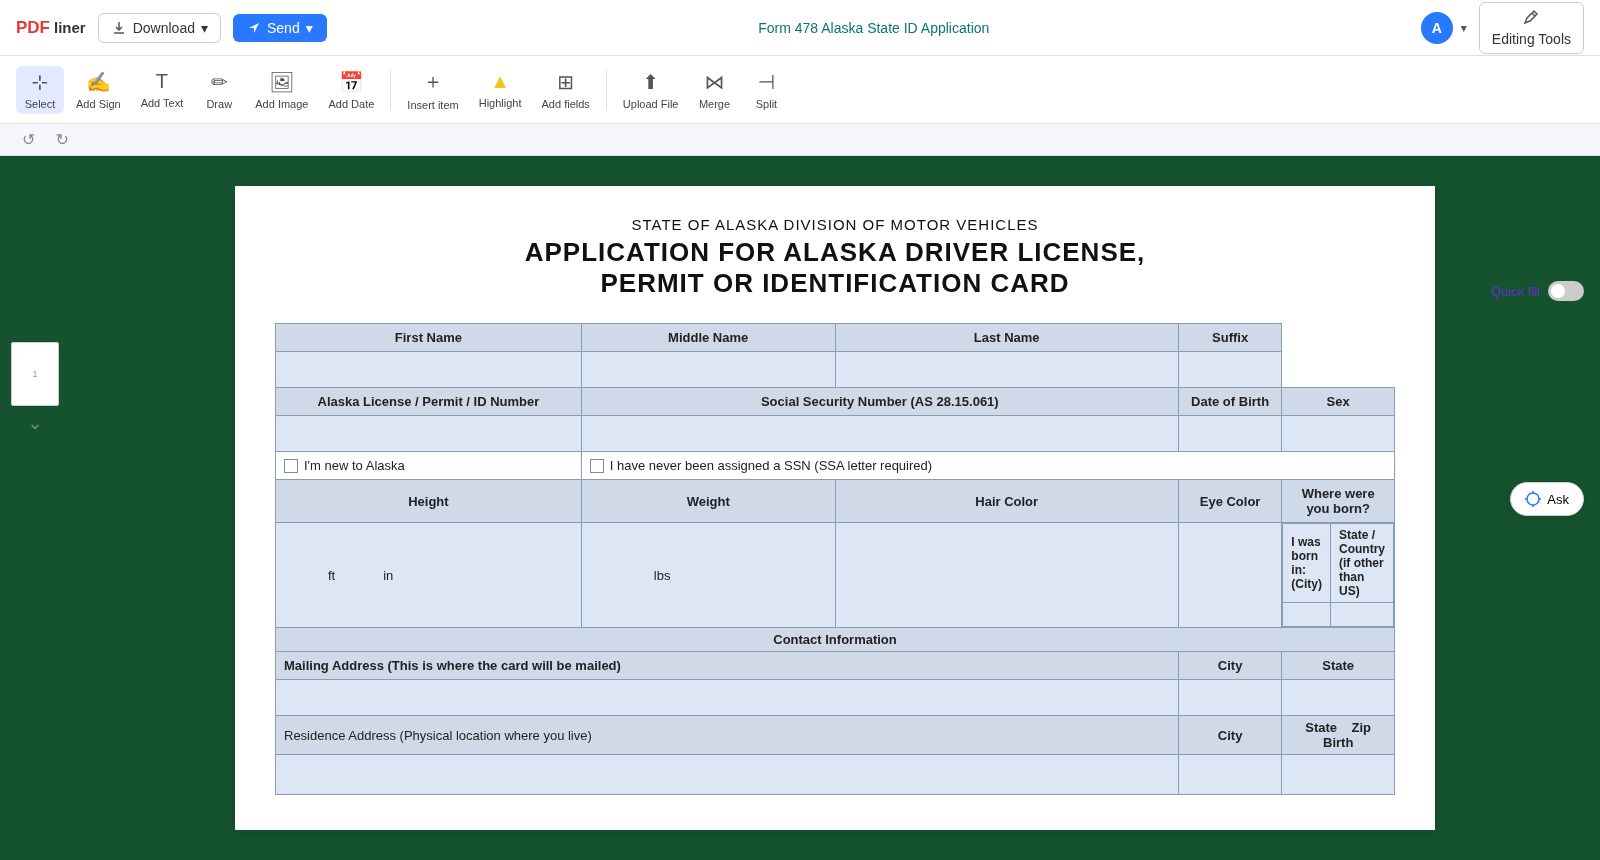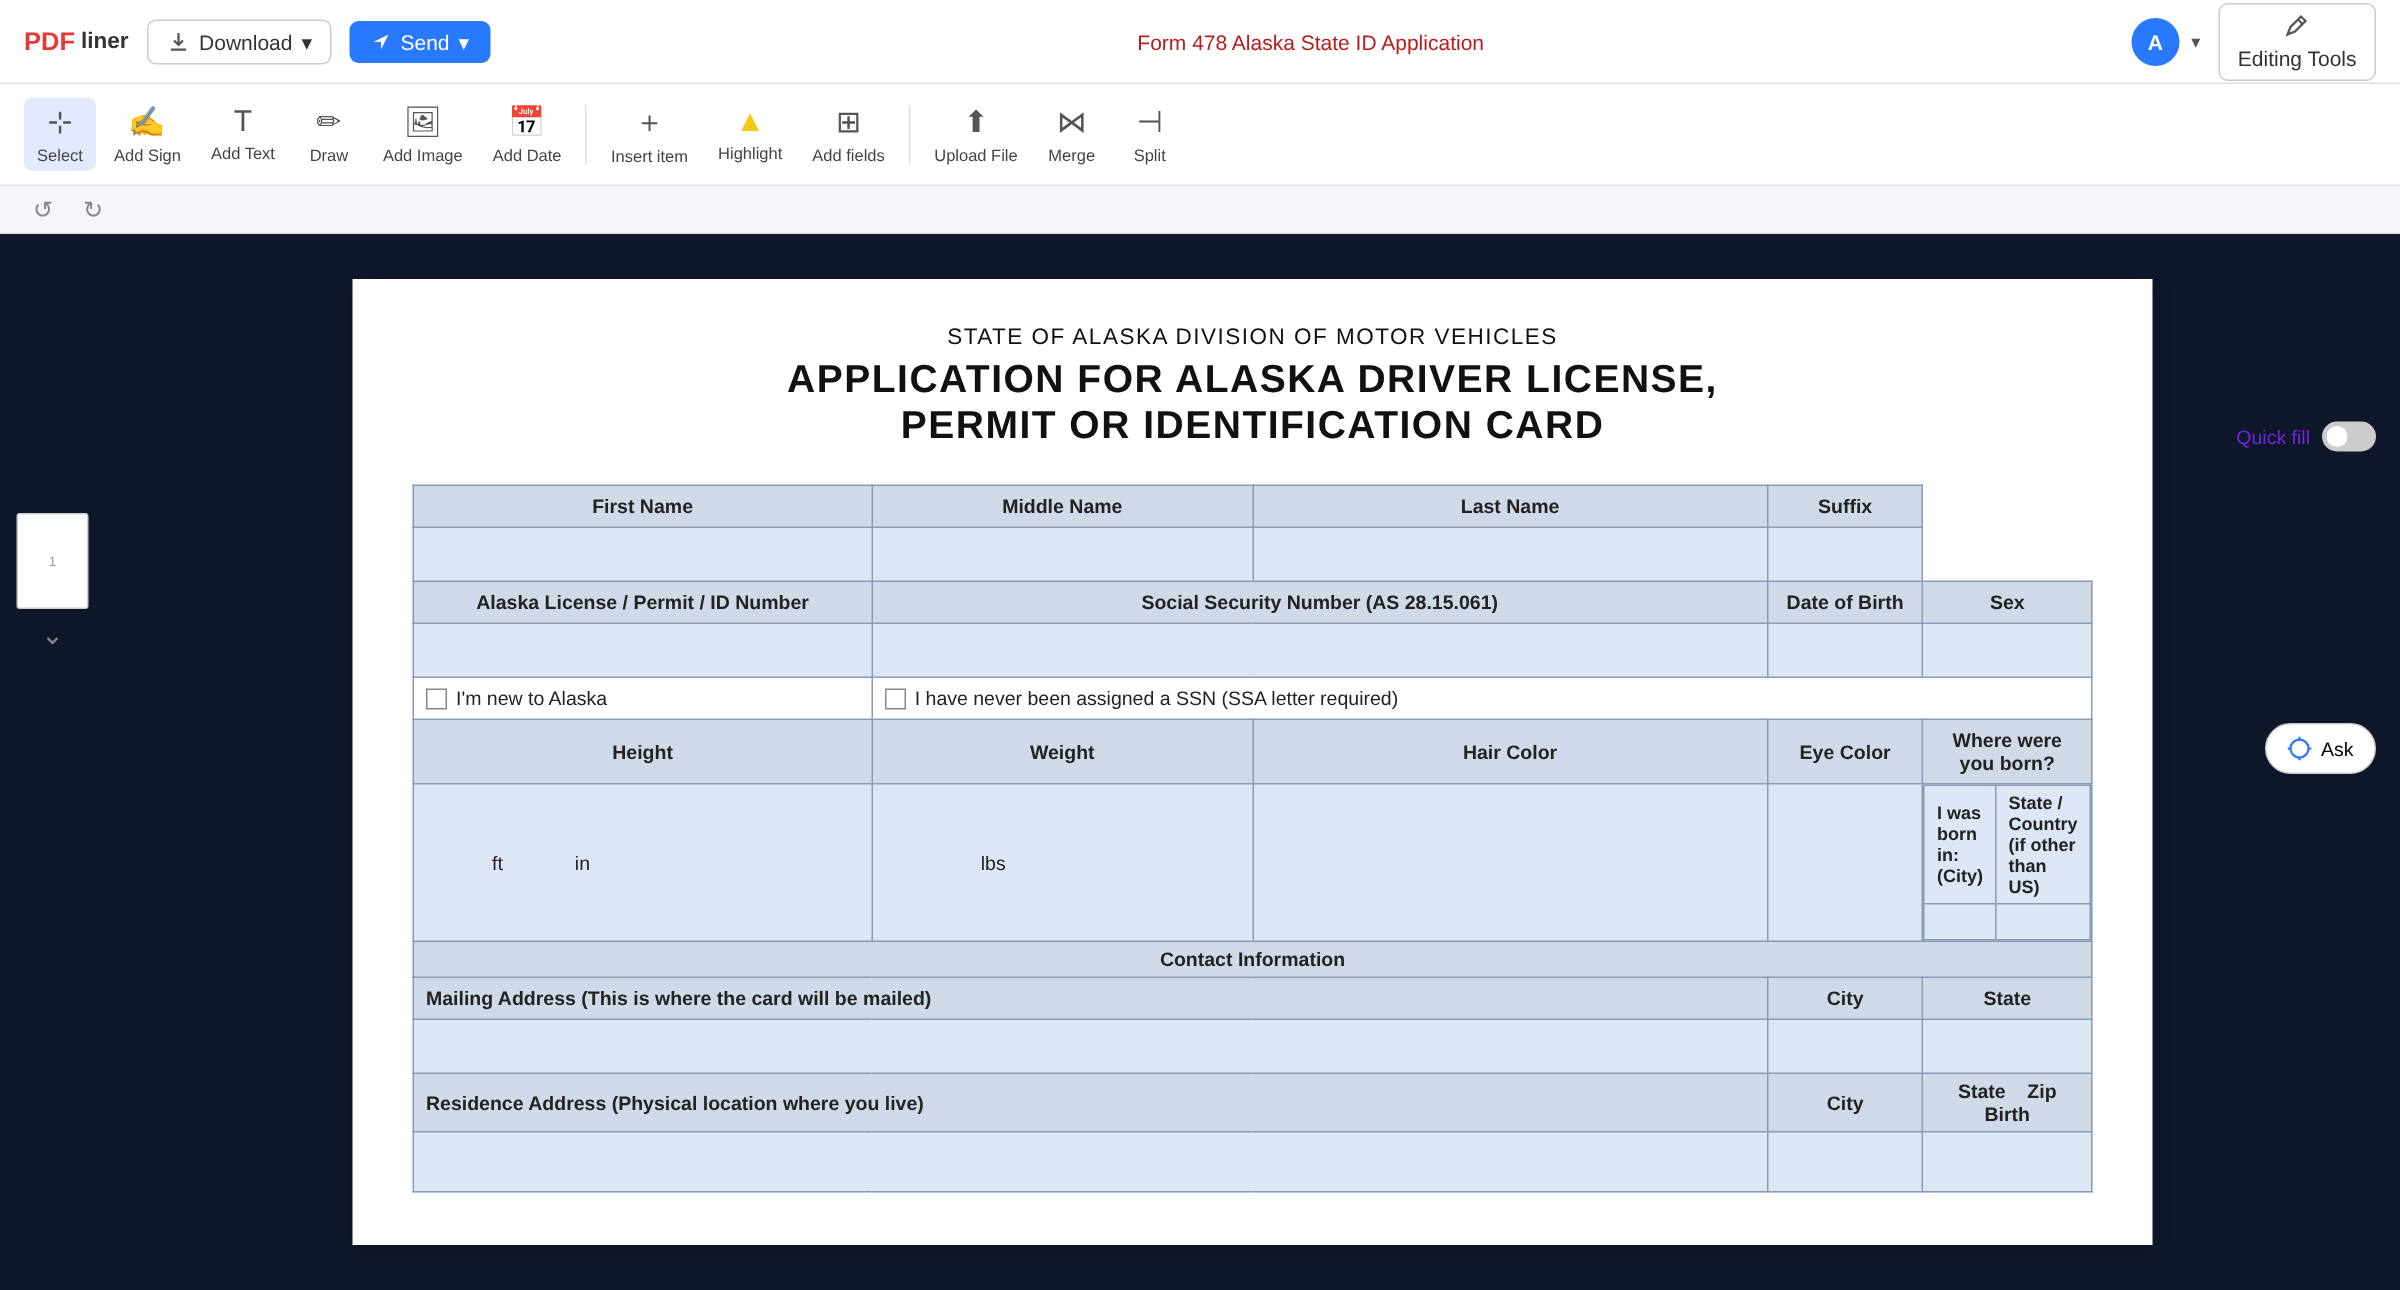--- a/index.html
+++ b/index.html
@@ -65,21 +65,21 @@
       border-radius: 6px;
       padding: 6px 14px;
       font-size: 14px;
       cursor: pointer;
     }
 
     .form-title-center {
       flex: 1;
       text-align: center;
       font-size: 14px;
-      color: #b91c1c;
+      color: #0f766e;
     }
 
     .user-avatar {
       width: 32px; height: 32px;
       border-radius: 50%;
       background: #2979ff;
       color: #fff;
       display: flex;
       align-items: center;
       justify-content: center;
@@ -185,21 +185,21 @@
       top: 3px; left: 3px;
       width: 14px; height: 14px;
       background: #fff;
       border-radius: 50%;
     }
 
     
     .main-content {
       position: relative;
       z-index: 5;
-      background: #0f172a;
+      background: #14532d;
       height: calc(860px - 56px - 68px - 32px);
       overflow-y: auto;
       display: flex;
       justify-content: center;
       padding: 30px 0;
     }
 
     
     .left-sidebar {
       position: absolute;
@@ -629,21 +629,21 @@
           </td>
           <td class="field-cell">
             <input class="field-input" type="text" style="">
           </td>
           <td class="field-cell">
             <input class="field-input" type="text" style="">
           </td>
         </tr>
 
         <tr>
-          <td colspan="3" style="background:#d0d9e8;font-weight:700;padding:6px 8px;border:1.5px solid #8a9bb5;">Residence Address (Physical location where you live)</td>
+          <td colspan="3" style="background:#d0d9e8;font-weight:400;padding:6px 8px;border:1.5px solid #8a9bb5;">Residence Address (Physical location where you live)</td>
           <td style="background:#d0d9e8;font-weight:700;text-align:center;border:1.5px solid #8a9bb5;">City</td>
           <td style="background:#d0d9e8;font-weight:700;text-align:center;border:1.5px solid #8a9bb5;">
             <span>State</span>
             &nbsp;&nbsp;
             <span>Zip Birth</span>
           </td>
         </tr>
 
         <tr>
           <td colspan="3" class="field-cell" style="height:40px;">

